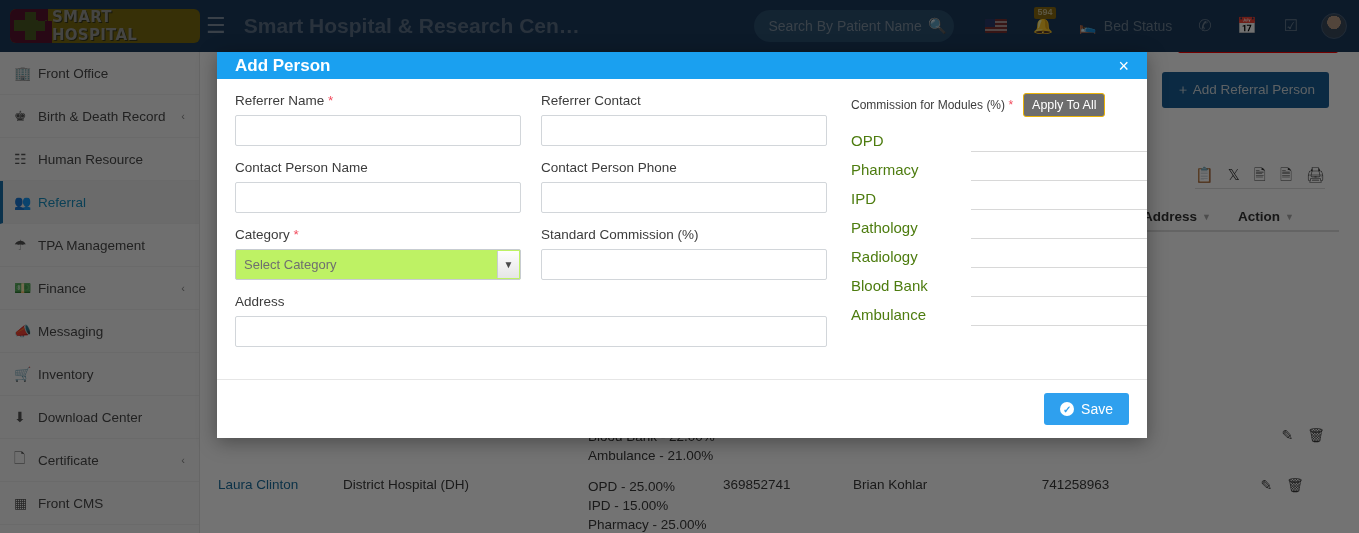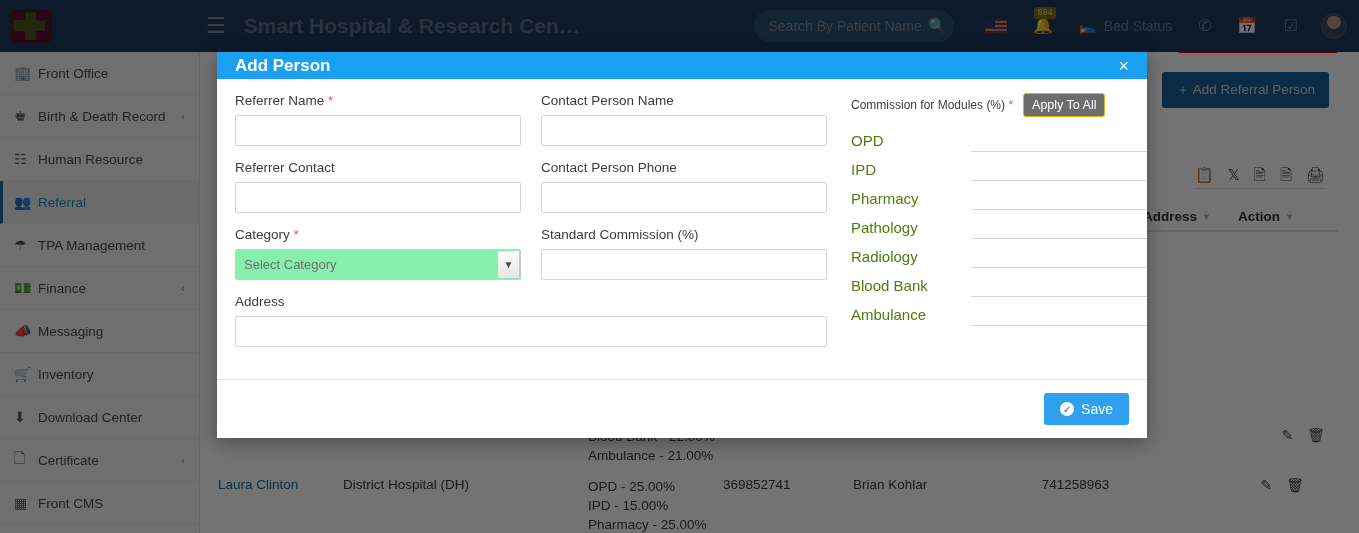--- a/index.html
+++ b/index.html
@@ -138,21 +138,21 @@
   .fgroup.full { width: 612px; }
   .flabel { font-size: 13.5px; color: #3c3c3c; margin-bottom: 7px; display: block; }
   .req { color: #f24b5d; }
   .finput {
     width: 100%; height: 31px; border: 1px solid #d2d6da; border-radius: 2px;
     padding: 0 8px; font-size: 13px; outline: none; background: #fff;
     font-family: "Liberation Sans", sans-serif; color: #444;
   }
   .fselect {
     width: 100%; height: 31px; border: 1px solid #c7ccd1; border-radius: 2px;
-    display: flex; align-items: center; background: #86efac; cursor: pointer; position: relative;
+    display: flex; align-items: center; background: #bef264; cursor: pointer; position: relative;
   }
   .fselect span.sv { font-size: 13px; color: #6f6f6f; padding-left: 8px; }
   .fselect .arrowbox {
     position: absolute; right: 1px; top: 1px; bottom: 1px; width: 22px;
     background: linear-gradient(#fdfdfd, #e6e6e6); border-left: 1px solid #c7ccd1;
     display: flex; align-items: center; justify-content: center;
     font-size: 10px; color: #4a4a4a;
   }
   .col-right { width: 300px; padding-left: 4px; }
   .comm-head { display: flex; align-items: center; margin-bottom: 6px; }
@@ -189,20 +189,21 @@
 
   <div class="topnav">
     <div class="logo-wrap">
       <div class="logo-box">
         <div class="logo-pix">
           <i class="v"></i>
             <i class="h"></i>
             <b class="b1"></b>
             <b class="b2"></b>
         </div>
+        <div class="logo-text">SMART HOSPITAL</div>
       </div>
     </div>
     <div class="hamburger">☰</div>
     <div class="brand-title">Smart Hospital &amp; Research Cen…</div>
 
     <div class="nav-right">
       <div class="searchbox">
         <input placeholder="Search By Patient Name" style="">
         <span class="srch-ic">🔍</span>
       </div>
@@ -366,26 +367,26 @@
 
         <div class="fgroup">
           <label class="flabel">
             <span>Referrer Name</span>
             <span class="req">*</span>
           </label>
           <input class="finput" value="" style="">
         </div>
 
         <div class="fgroup">
+          <label class="flabel">Referrer Contact</label>
+          <input class="finput" value="" style="">
+        </div>
+
+        <div class="fgroup">
           <label class="flabel">Contact Person Name</label>
-          <input class="finput" value="" style="">
-        </div>
-
-        <div class="fgroup">
-          <label class="flabel">Referrer Contact</label>
           <input class="finput" value="" style="">
         </div>
 
         <div class="fgroup">
           <label class="flabel">Contact Person Phone</label>
           <input class="finput" value="" style="">
         </div>
 
         <div class="fgroup">
           <label class="flabel">
@@ -416,25 +417,25 @@
             <span class="req">*</span>
           </span>
           <button class="btn-apply">Apply To All</button>
         </div>
 
         <div class="mrow">
           <span class="mname">OPD</span>
           <input class="minput" value="" style="">
         </div>
         <div class="mrow">
+          <span class="mname">Pharmacy</span>
+          <input class="minput" value="" style="">
+        </div>
+        <div class="mrow">
           <span class="mname">IPD</span>
-          <input class="minput" value="" style="">
-        </div>
-        <div class="mrow">
-          <span class="mname">Pharmacy</span>
           <input class="minput" value="" style="">
         </div>
         <div class="mrow">
           <span class="mname">Pathology</span>
           <input class="minput" value="" style="">
         </div>
         <div class="mrow">
           <span class="mname">Radiology</span>
           <input class="minput" value="" style="">
         </div>

